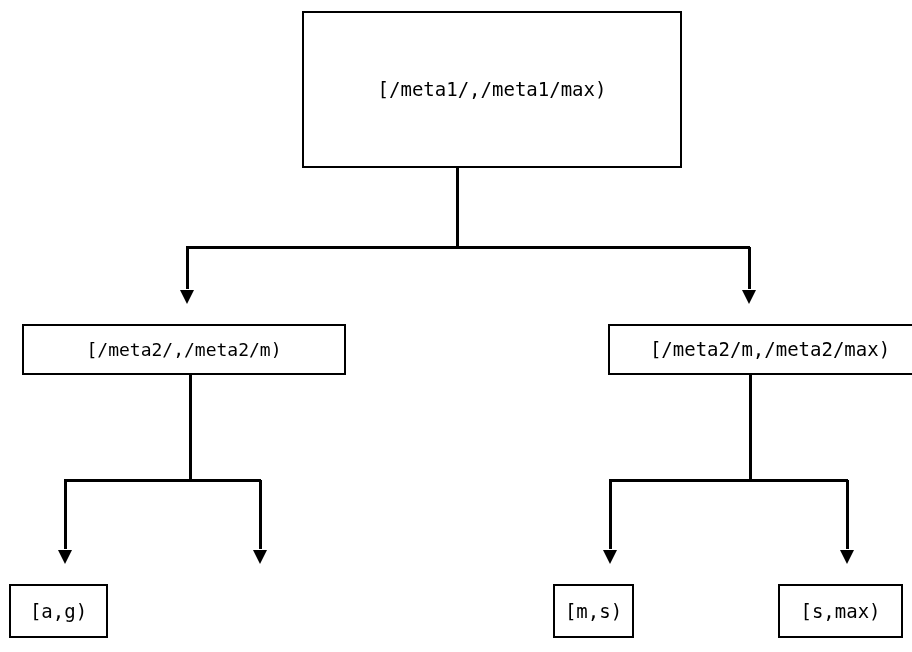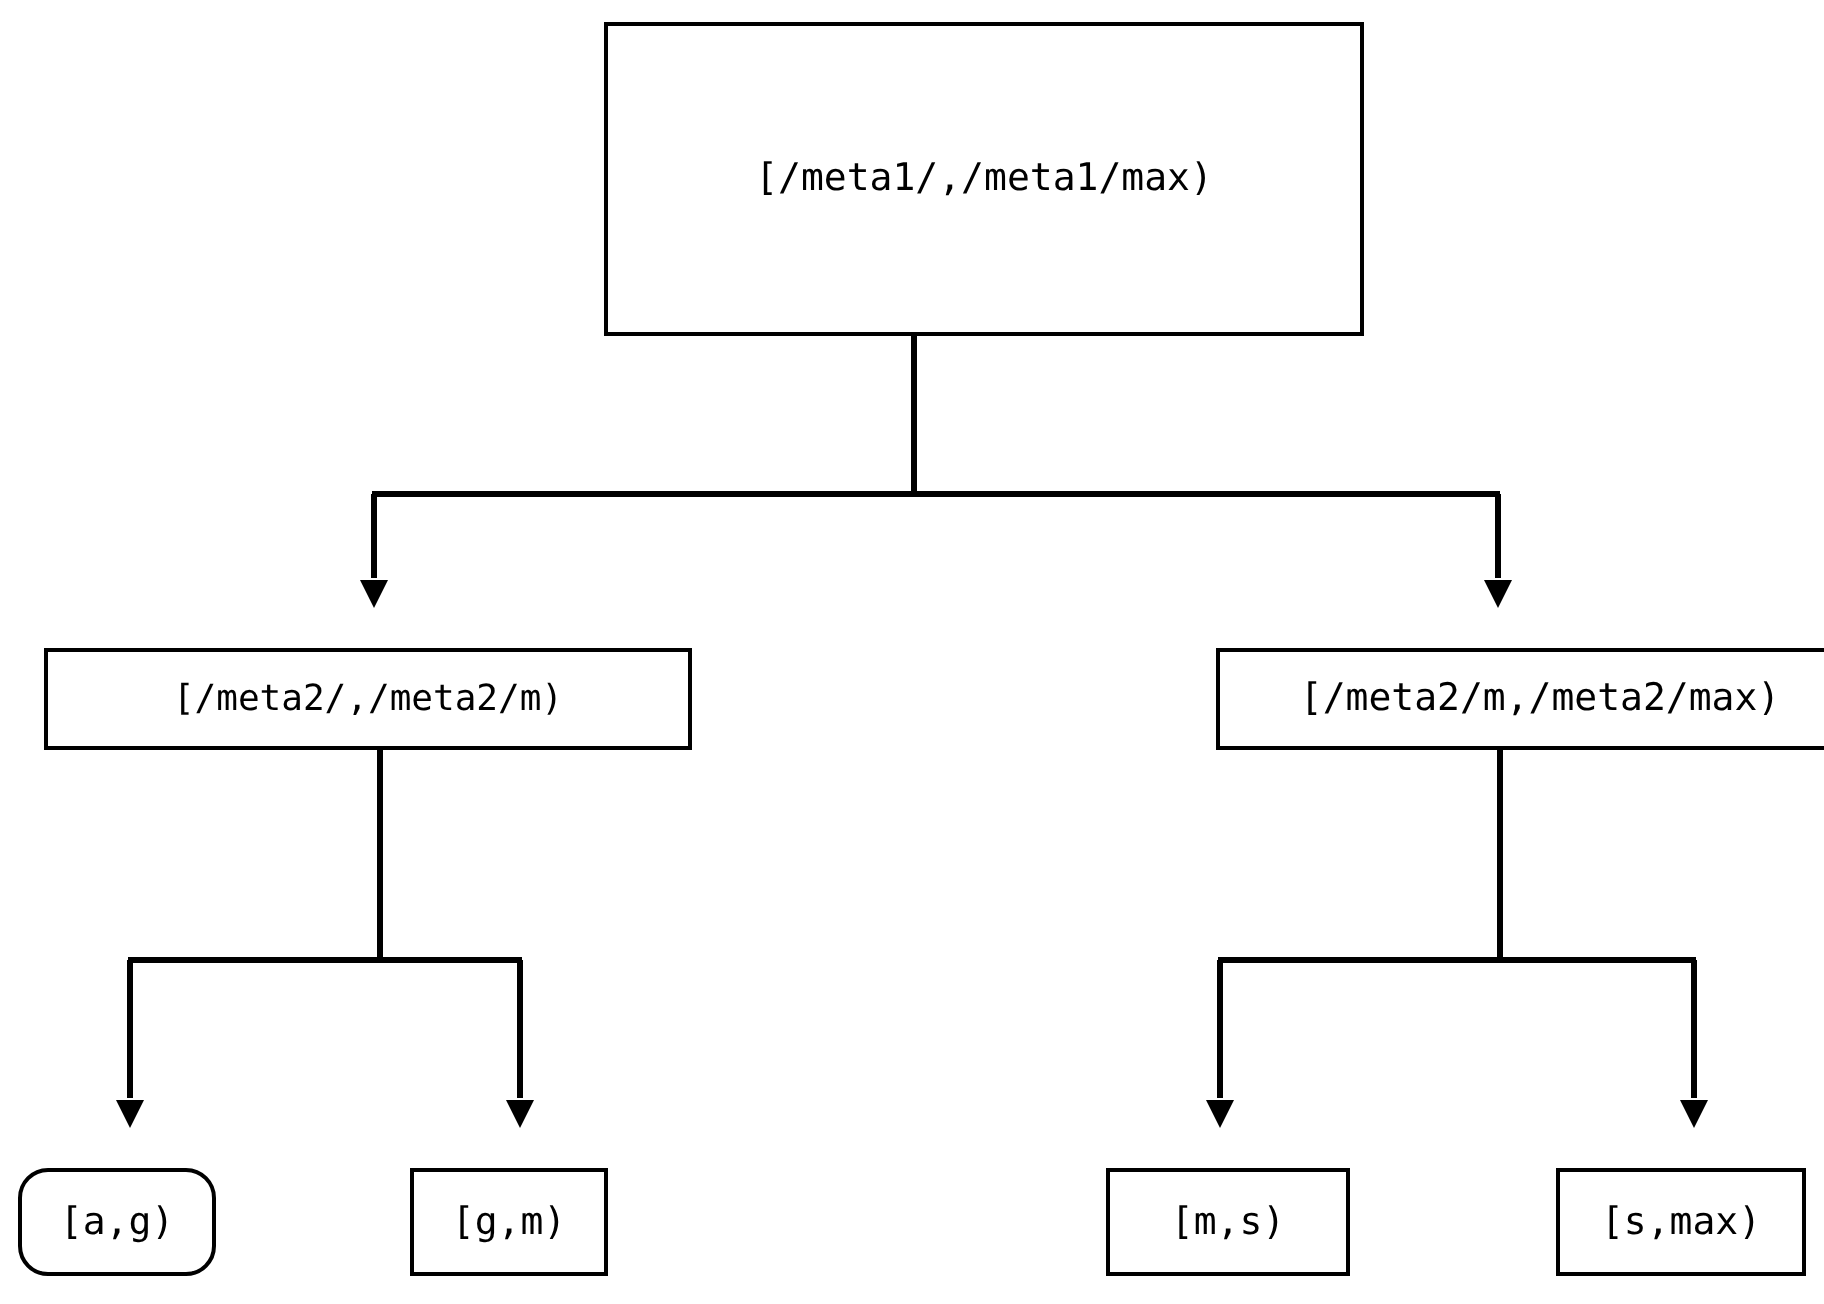--- a/index.html
+++ b/index.html
@@ -59,23 +59,23 @@
     width: 324px;
     height: 51px;
     font-size: 19px;
     margin-left: 28px;
   }
   .node-leaf {
     height: 54px;
     top: 584px;
     font-size: 19px;
   }
-  .node-leaf-1 { left: 9px;   width: 99px; border-radius: 15px; }
+  .node-leaf-1 { left: 9px;   width: 99px; }
   .node-leaf-2 { left: 205px; width: 99px; }
-  .node-leaf-3 { left: 553px; width: 122px; }
+  .node-leaf-3 { left: 553px; width: 81px; }
   .node-leaf-4 { left: 778px; width: 125px; }
 </style>
 </head>
 <body>
 
 <div id="diagram-canvas">
 
   <svg id="diagram-svg" viewBox="0 0 912 652" xmlns="http://www.w3.org/2000/svg">
     <g stroke="#000000" stroke-width="3" fill="none" shape-rendering="crispEdges">
 
@@ -116,23 +116,20 @@
   </div>
 
   <div class="node-box node-mid-right">
     <span class="node-label">[/meta2/m,/meta2/max)</span>
   </div>
 
   <div class="node-box node-leaf node-leaf-1">
     <span class="node-label">[a,g)</span>
   </div>
 
-  <div class="node-box node-leaf node-leaf-2">
-    <span class="node-label">[g,m)</span>
-  </div>
 
   <div class="node-box node-leaf node-leaf-3">
     <span class="node-label">[m,s)</span>
   </div>
 
   <div class="node-box node-leaf node-leaf-4">
     <span class="node-label">[s,max)</span>
   </div>
 
 </div>

